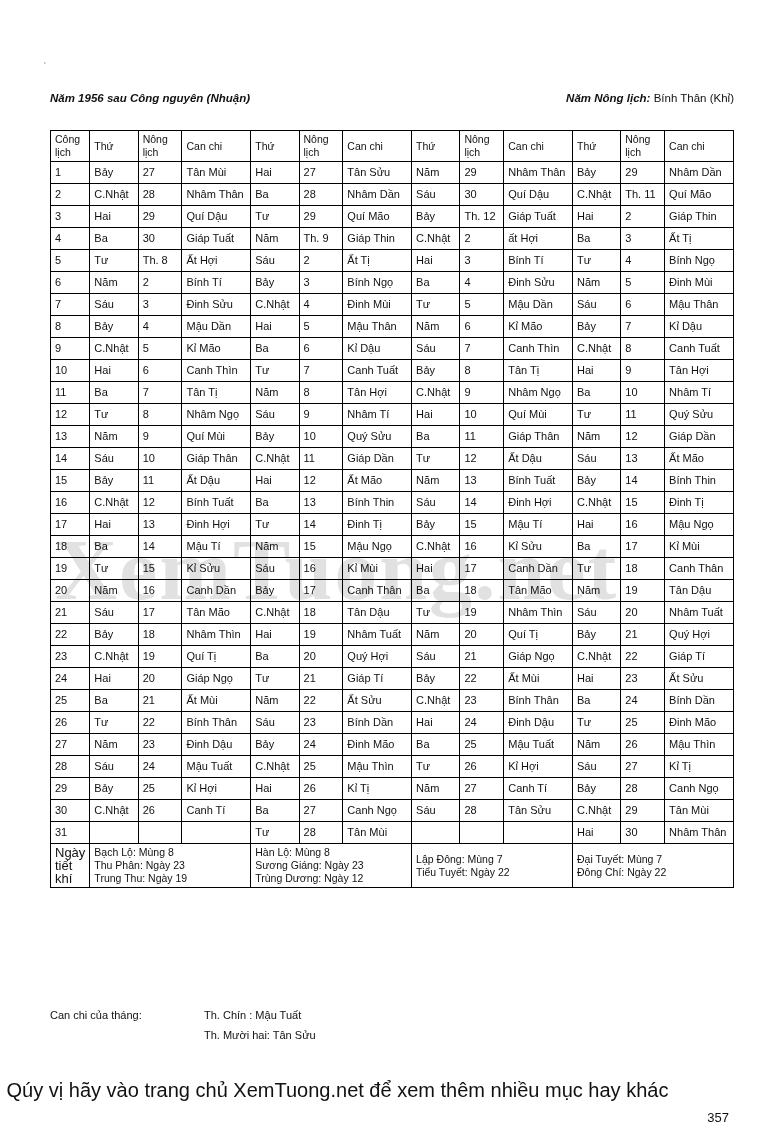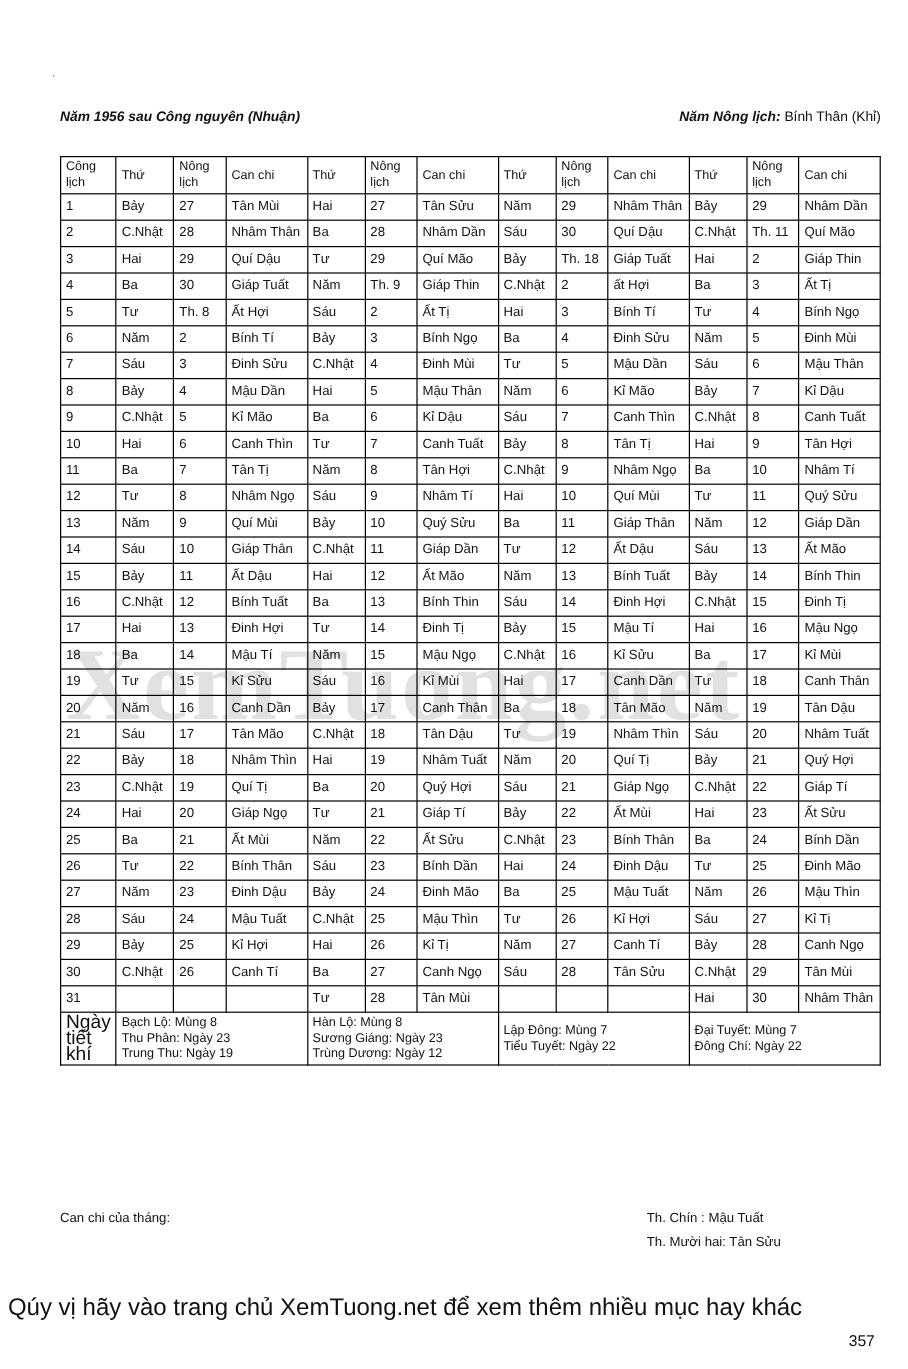--- a/index.html
+++ b/index.html
@@ -80,21 +80,21 @@
     height: 34px;
     vertical-align: middle;
   }
   .col-day { width: 30px; border-radius: 10px; }
   .col-thu { width: 42px; }
   .col-nong { width: 40px; }
   .col-can { width: 76px; }
   td.daynum { text-align: left; }
   .tietkhi-label {
     width: 30px;
-    font-size: 16px;
+    font-size: 13px;
     line-height: 12px;
     vertical-align: middle;
     margin-top: 27px;
   }
   .tietkhi-cell {
     font-size: 10.5px;
     line-height: 15px;
     vertical-align: middle;
     padding: 3px 5px;
   }
@@ -112,21 +112,20 @@
   }
   .fc-grid {
     position: absolute;
     left: 154px;
     top: 0;
     width: 520px;
   }
   .fc-grid div.row {
     display: flex;
     line-height: 20px;
-    justify-content: flex-end;
   }
   .fc-grid div.row span {
     display: inline-block;
     width: 185px;
   }
   .bottom-banner {
     position: absolute;
     left: 0;
     top: 1079px;
     width: 675px;
@@ -253,21 +252,21 @@
         </tr>
         <tr>
           <td class="daynum col-day">3</td>
           <td class="col-thu">Hai</td>
           <td class="col-nong">29</td>
           <td class="col-can">Quí Dậu</td>
           <td class="col-thu">Tư</td>
           <td class="col-nong">29</td>
           <td class="col-can">Quí Mão</td>
           <td class="col-thu">Bảy</td>
-          <td class="col-nong">Th. 18</td>
+          <td class="col-nong">Th. 12</td>
           <td class="col-can">Giáp Tuất</td>
           <td class="col-thu">Hai</td>
           <td class="col-nong">2</td>
           <td class="col-can">Giáp Thin</td>
         </tr>
         <tr>
           <td class="daynum col-day">4</td>
           <td class="col-thu">Ba</td>
           <td class="col-nong">30</td>
           <td class="col-can">Giáp Tuất</td>

